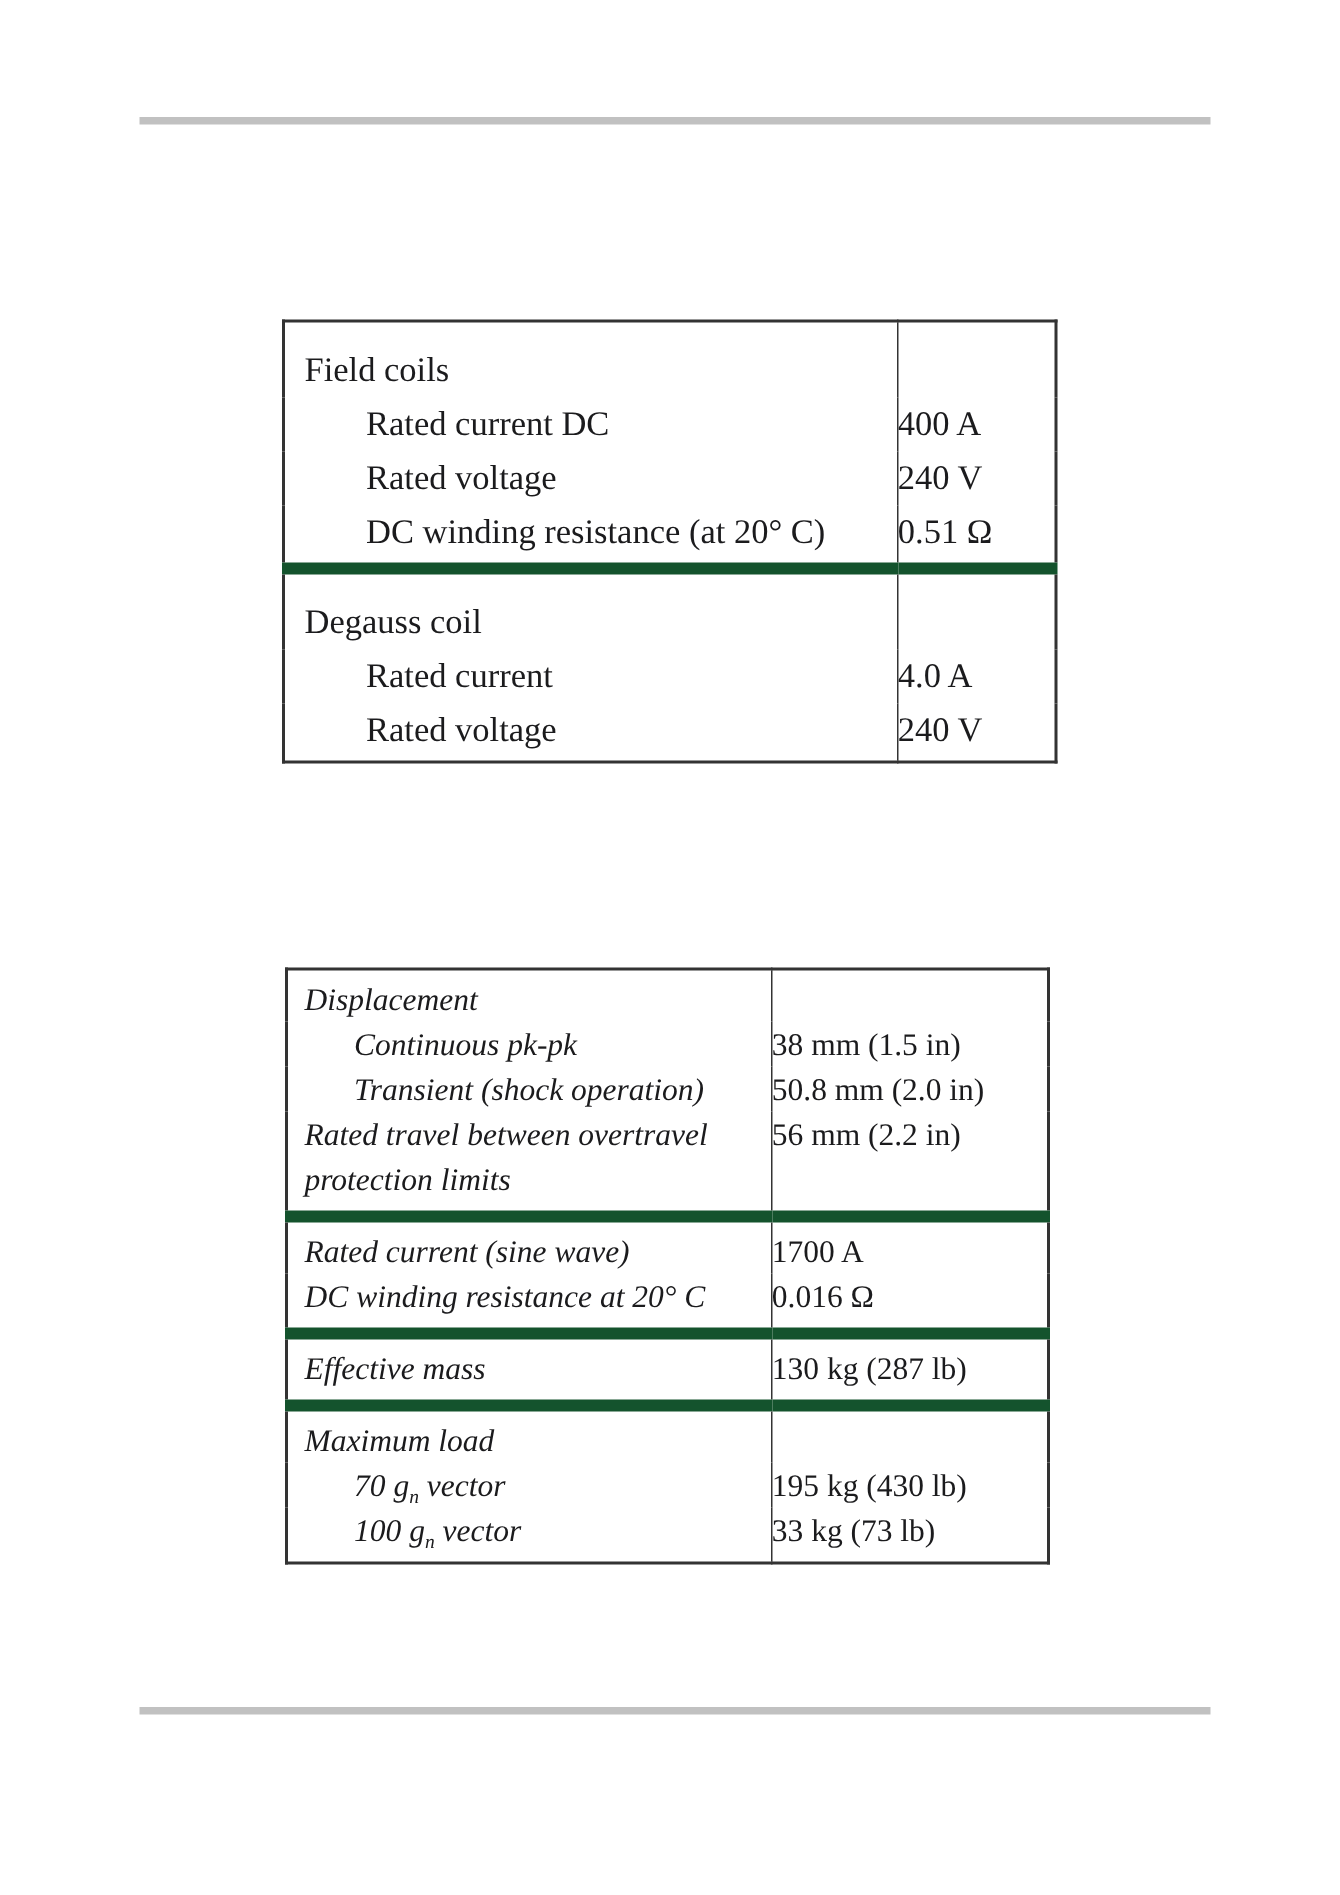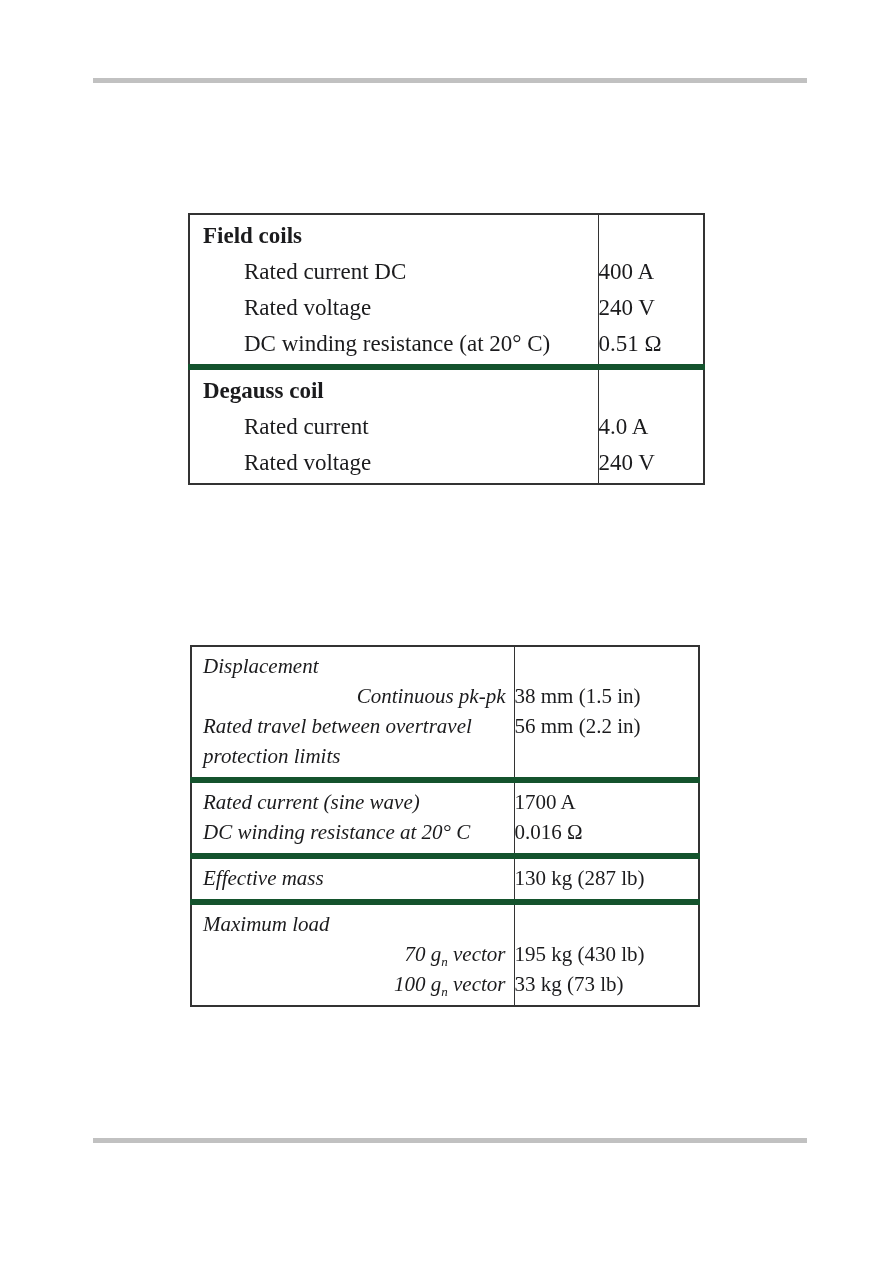--- a/index.html
+++ b/index.html
@@ -32,50 +32,50 @@
   .spec-table td {
     vertical-align: top;
     padding: 0;
     overflow: hidden;
   }
   .spec-table .val {
     border-left: 1.5px solid #333333;
     text-align: left;
   }
   .spec-table tbody + tbody tr:first-child td {
-    border-top: 6px solid #14532d;
+    border-top: 8px solid #14532d;
   }
 
   
   .t1 {
     left: 188px;
     top: 213px;
     width: 515px;
     font-size: 23px;
     line-height: 36px;
   }
   .t1 col.cl { width: 409px; }
   .t1 col.cv { width: 106px; }
   .t1 .lbl { padding-left: 13px; padding-right: 6px; }
   .t1 .ind { padding-left: 54px; }
-  .t1 tbody tr:first-child td { padding-top: 3px; font-weight: bold; }
+  .t1 tbody tr:first-child td { padding-top: 14px; }
   .t1 tbody tr:last-child td { padding-bottom: 2px; }
 
   
   .t2 {
     left: 190px;
     top: 645px;
     width: 508px;
     font-size: 21px;
     line-height: 30px;
   }
   .t2 col.cl { width: 323px; }
   .t2 col.cv { width: 185px; }
   .t2 .lbl { padding-left: 11px; padding-right: 8px; font-style: italic; }
-  .t2 .ind { padding-left: 34px; text-align: right; }
+  .t2 .ind { padding-left: 44px; }
   .t2 tbody tr:first-child td { padding-top: 4px; }
   .t2 tbody tr:last-child td { padding-bottom: 6px; }
 
   sub { font-size: 0.62em; line-height: 0; }
 </style>
 </head>
 <body>
 
 <div class="page">
 
@@ -128,20 +128,24 @@
     <tbody>
       <tr>
         <td class="lbl">Displacement</td>
         <td class="val"></td>
       </tr>
       <tr>
         <td class="lbl ind">Continuous pk-pk</td>
         <td class="val">38 mm (1.5 in)</td>
       </tr>
       <tr>
+        <td class="lbl ind">Transient (shock operation)</td>
+        <td class="val">50.8 mm (2.0 in)</td>
+      </tr>
+      <tr>
         <td class="lbl">Rated travel between overtravel protection limits</td>
         <td class="val">56 mm (2.2 in)</td>
       </tr>
     </tbody>
     <tbody>
       <tr>
         <td class="lbl">Rated current (sine wave)</td>
         <td class="val">1700 A</td>
       </tr>
       <tr>

